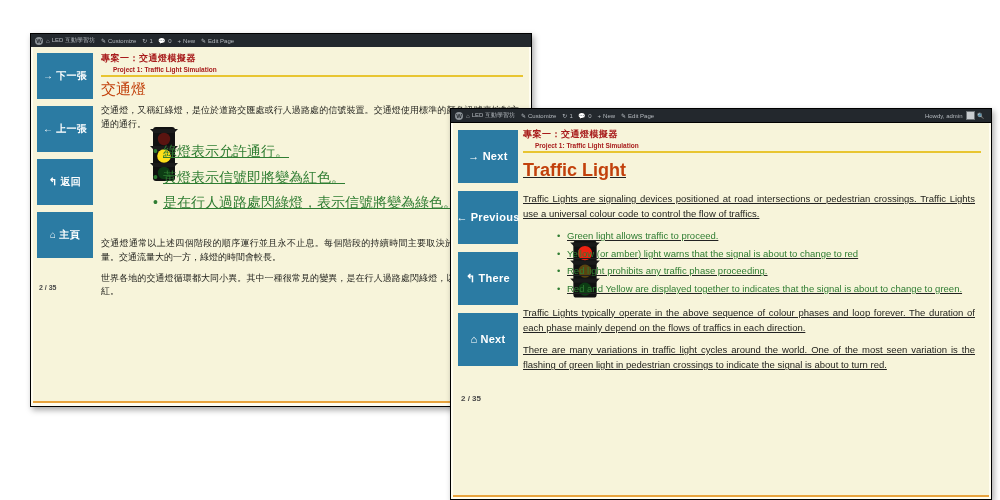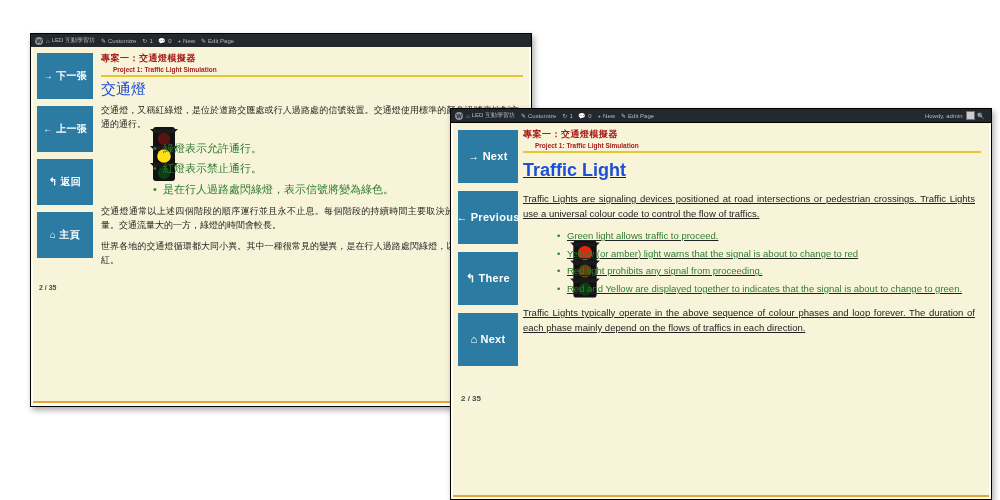--- a/index.html
+++ b/index.html
@@ -77,21 +77,21 @@
   }
 
   
   .doc-head{position:absolute;}
   .doc-title-cn{color:#a81c1c;font-weight:bold;letter-spacing:.5px;}
   .doc-title-en{color:#a81c1c;font-weight:bold;}
   .gold-rule{height:2px;background:#e8c531;}
 
   
   .content{position:absolute;color:#222;}
-  h1.doc-h1{margin:0 0 4px 0;color:#1d4ed8;font-weight:bold;}
+  h1.doc-h1{margin:0 0 4px 0;color:#c2410c;font-weight:bold;}
   p.para{margin:0 0 7px 0;text-align:justify;color:#24241f;}
   ul.bullets{margin:0;padding:0;list-style:none;color:#2f7d32;}
   ul.bullets li{position:relative;padding-left:10px;margin-bottom:1px;color:#2f7d32;}
   ul.bullets li:before{content:"\2022";position:absolute;left:0;top:0;color:#2f7d32;}
 
   
   .tl-wrap{position:absolute;}
 
   
   #win1{left:30px;top:33px;width:500px;height:372px;}
@@ -99,21 +99,21 @@
   #win1 .sheet{left:2px;top:0;right:2px;bottom:3px;}
   #win1 .sidenav{left:4px;top:6px;width:56px;}
   #win1 .navbtn{width:56px;height:46px;font-size:10px;margin-bottom:7px;}
   #win1 .pagenum{font-size:7px;margin-top:26px;padding-left:2px;}
   #win1 .doc-head{left:68px;top:5px;right:6px;}
   #win1 .doc-title-cn{font-size:9px;}
   #win1 .doc-title-en{font-size:6.5px;padding-left:12px;margin-top:1px;}
   #win1 .gold-rule{margin-top:2px;}
   #win1 .content{left:68px;top:30px;right:10px;font-size:9px;line-height:1.55;}
   #win1 h1.doc-h1{font-size:15px;font-weight:normal;}
-  #win1 ul.bullets{font-size:11px;line-height:1.75;margin:2px 0 6px 52px;}
+  #win1 ul.bullets{font-size:14px;line-height:1.75;margin:2px 0 22px 52px;text-decoration:underline;}
   #win1 .tl-wrap{left:46px;top:48px;}
 
   
   #win2{left:450px;top:108px;width:540px;height:390px;}
   #win2 .pagebody{top:14px;bottom:0;}
   #win2 .sheet{left:2px;top:0;right:2px;bottom:2px;}
   #win2 .sidenav{left:5px;top:7px;width:60px;}
   #win2 .navbtn{width:60px;height:53px;font-size:11px;margin-bottom:8px;}
   #win2 .pagenum{font-size:8px;margin-top:28px;padding-left:3px;}
   #win2 .doc-head{left:70px;top:5px;right:8px;}
@@ -202,21 +202,21 @@
               <path d="M3 21 h28 l-4 4 h-20 z" fill="#1a1a1a"></path>
               <path d="M3 38 h28 l-4 4 h-20 z" fill="#1a1a1a"></path>
               <circle cx="17" cy="14" r="6.2" fill="#5a1410"></circle>
               <circle cx="17" cy="31" r="6.8" fill="#ffe01a"></circle>
               <circle cx="17" cy="48" r="6.2" fill="#0d3d14"></circle>
             </svg>
           </div>
 
           <ul class="bullets">
             <li>綠燈表示允許通行。</li>
-            <li>紅燈表示禁止通行。</li>
+            <li>黃燈表示信號即將變為紅色。</li>
             <li>是在行人過路處閃綠燈，表示信號將變為綠色。</li>
           </ul>
 
           <p class="para">交通燈通常以上述四個階段的順序運行並且永不止息。每個階段的持續時間主要取決於各方向的交通流量。交通流量大的一方，綠燈的時間會較長。</p>
           <p class="para">世界各地的交通燈循環都大同小異。其中一種很常見的變異，是在行人過路處閃綠燈，以表示信號即將變紅。</p>
         </div>
 
       </div>
     </div>
   </div>
@@ -299,24 +299,25 @@
               <path d="M3 38 h28 l-4 4 h-20 z" fill="#1a1a1a"></path>
               <circle cx="17" cy="14" r="6.8" fill="#ee2211"></circle>
               <circle cx="17" cy="31" r="6.2" fill="#5a4410"></circle>
               <circle cx="17" cy="48" r="6.2" fill="#0d3d14"></circle>
             </svg>
           </div>
 
           <ul class="bullets">
             <li>Green light allows traffic to proceed.</li>
             <li>Yellow (or amber) light warns that the signal is about to change to red</li>
-            <li>Red light prohibits any signal from proceeding.</li>
+            <li>Red light prohibits any traffic phase proceeding.</li>
             <li>Red and Yellow are displayed together to indicates that the signal is about to change to green.</li>
           </ul>
 
           <p class="para">Traffic Lights typically operate in the above sequence of colour phases and loop forever. The duration of each phase mainly depend on the flows of traffics in each direction.</p>
+          <p class="para">There are many variations in traffic light cycles around the world. One of the most seen variation is the flashing of green light in pedestrian crossings to indicate the signal is about to turn red.</p>
         </div>
 
       </div>
     </div>
   </div>
 
 </div>
 
 </body></html>

